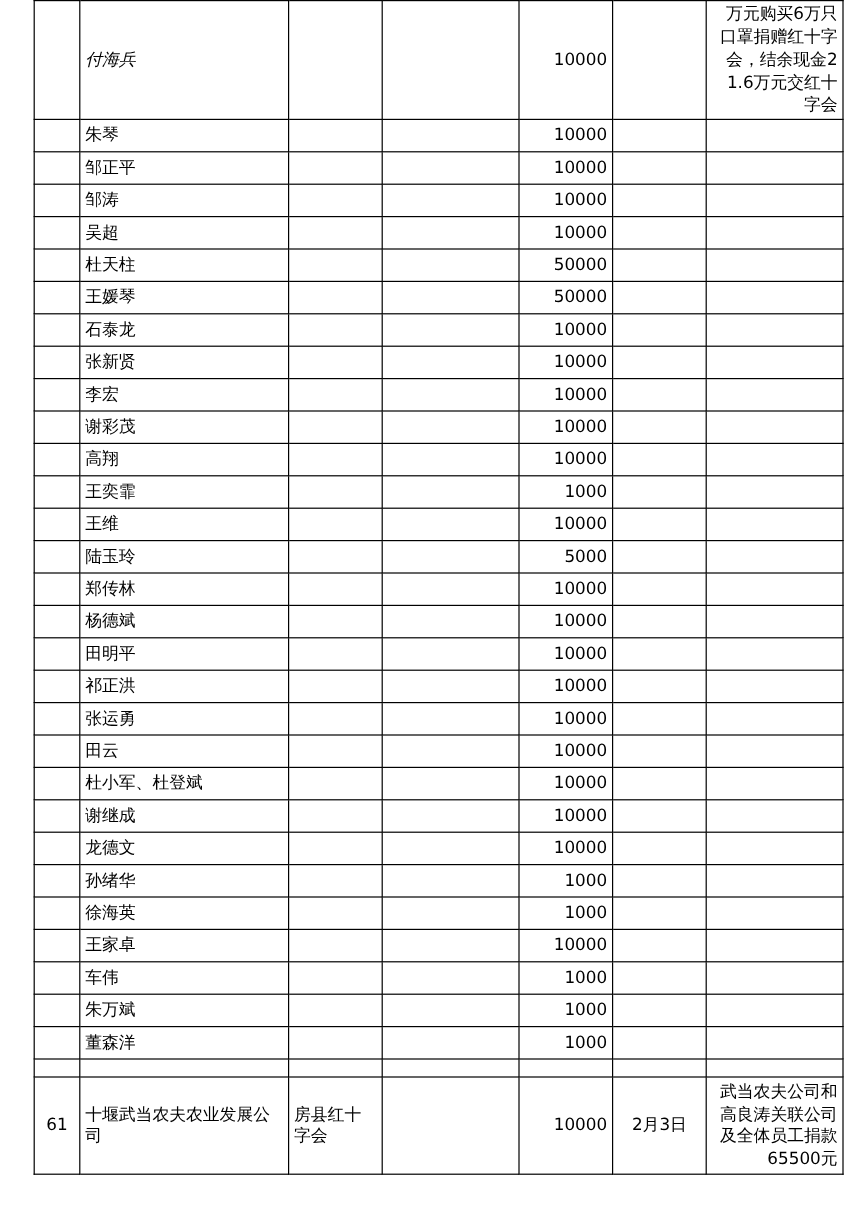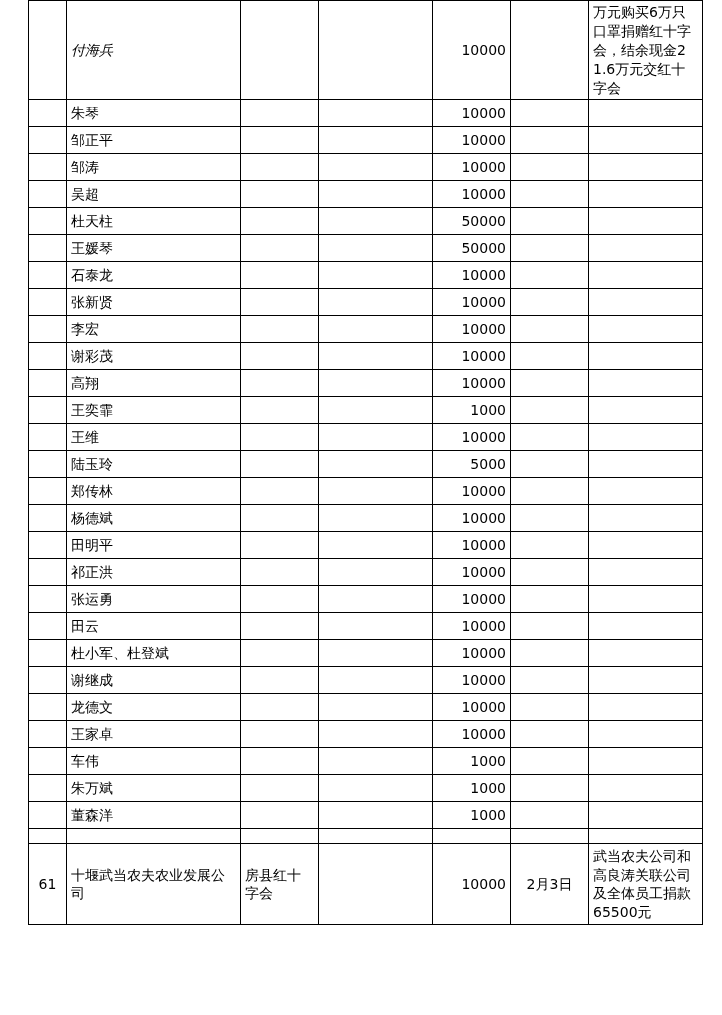--- a/index.html
+++ b/index.html
@@ -44,21 +44,21 @@
   col.c-amount { width: 78px; }
   col.c-date   { width: 78px; }
   col.c-note   { width: 114px; }
 
   td.idx     { text-align: center; }
   td.donor   { text-align: left; }
   td.recv    { text-align: left; }
   td.goods   { text-align: left; }
   td.amount  { text-align: right; }
   td.date    { text-align: center; }
-  td.note    { text-align: left; line-height: 1.45; }
+  td.note    { text-align: right; line-height: 1.45; }
 
   tr.r-normal td { height: 22px; }
   tr.r-tall td   { height: 76px; }
 
   .clip-top {
     overflow: hidden;
     font-style: italic;
   }
   .note-clip {
     display: block;
@@ -325,21 +325,39 @@
       <tr class="r-normal">
         <td class="idx"></td>
         <td class="donor">龙德文</td>
         <td class="recv"></td>
         <td class="goods"></td>
         <td class="amount">10000</td>
         <td class="date"></td>
         <td class="note"></td>
       </tr>
 
-
+      <tr class="r-normal">
+        <td class="idx"></td>
+        <td class="donor">孙绪华</td>
+        <td class="recv"></td>
+        <td class="goods"></td>
+        <td class="amount">1000</td>
+        <td class="date"></td>
+        <td class="note"></td>
+      </tr>
+
+      <tr class="r-normal">
+        <td class="idx"></td>
+        <td class="donor">徐海英</td>
+        <td class="recv"></td>
+        <td class="goods"></td>
+        <td class="amount">1000</td>
+        <td class="date"></td>
+        <td class="note"></td>
+      </tr>
 
       <tr class="r-normal">
         <td class="idx"></td>
         <td class="donor">王家卓</td>
         <td class="recv"></td>
         <td class="goods"></td>
         <td class="amount">10000</td>
         <td class="date"></td>
         <td class="note"></td>
       </tr>

